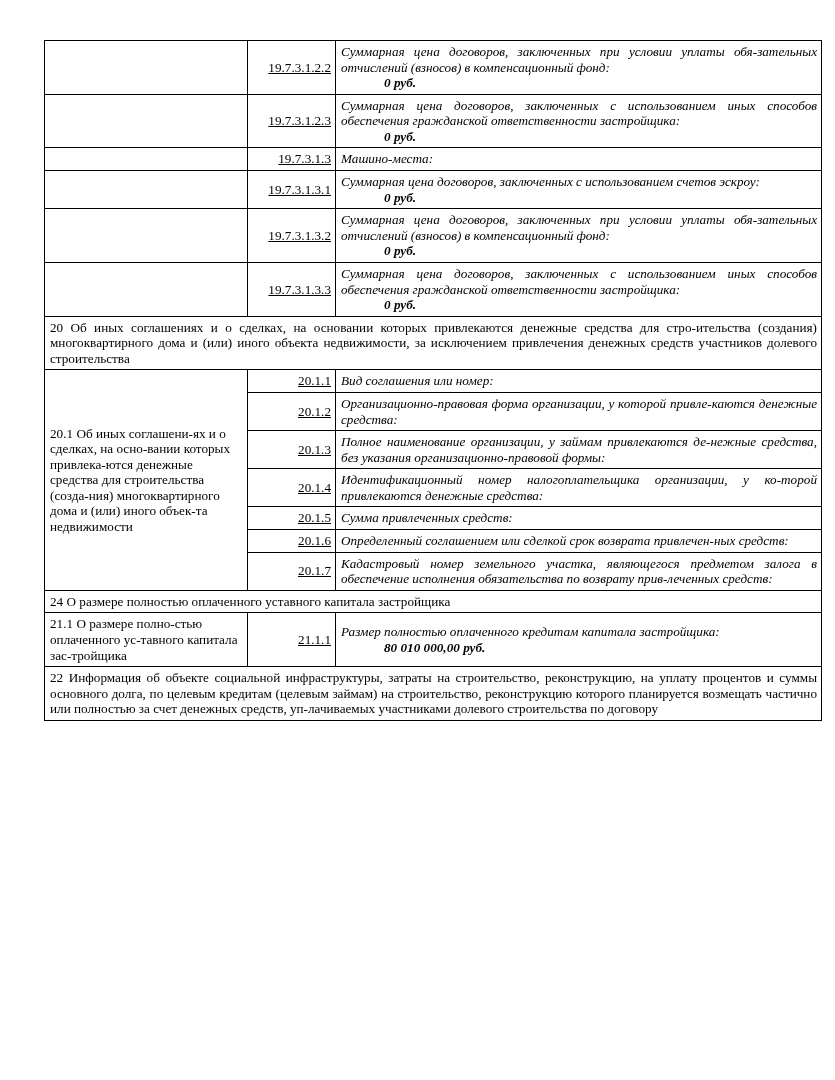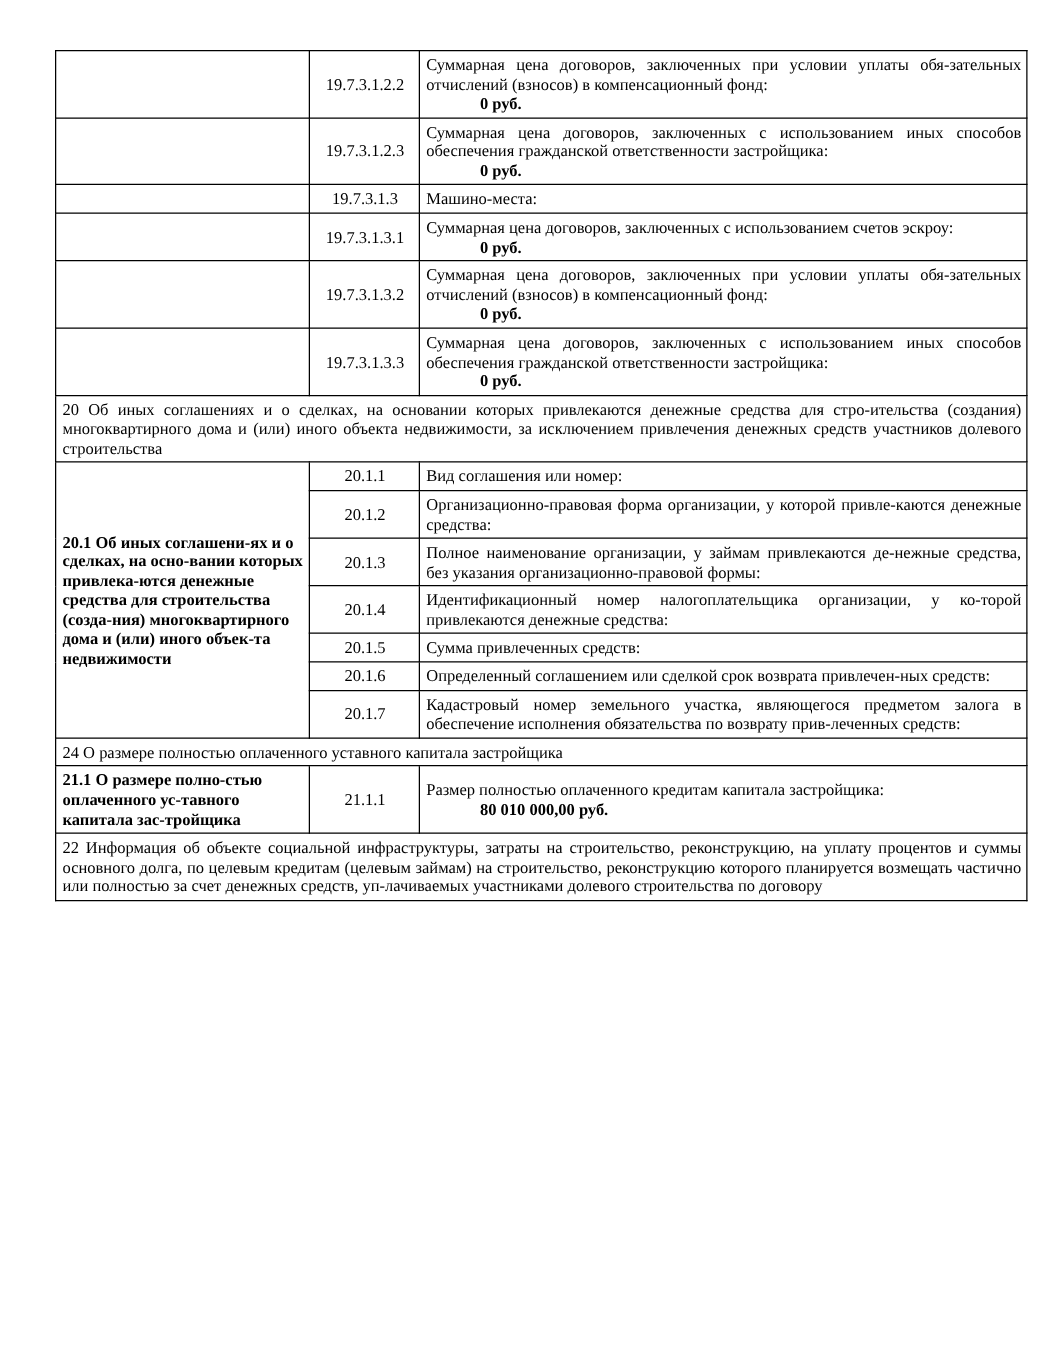--- a/index.html
+++ b/index.html
@@ -28,27 +28,28 @@
   }
   table.doc td {
     border: 1px solid #000000;
     vertical-align: middle;
     padding: 3px 4px 3px 5px;
     line-height: 1.18;
     font-size: 13.2px;
   }
   td.col-a { width: 193px; }
   td.col-b { width: 78px; }
-  td.col-c { width: 476px; }
+  td.col-c { width: 476px; font-style: italic; }
   td.num {
-    text-align: center;
+    text-align: right;
     padding-right: 4px;
     vertical-align: middle;
+    text-decoration: underline;
   }
-  td.top { vertical-align: top; font-weight: bold; }
+  td.top { vertical-align: top; }
   .val { font-weight: bold; display: block; margin-left: 43px; }
   .just {
     text-align: justify;
     text-align-last: left;
   }
   .hdr-row td {
     padding: 3px 6px 3px 5px;
   }
   .cellwrap { display: block; }
 </style>

